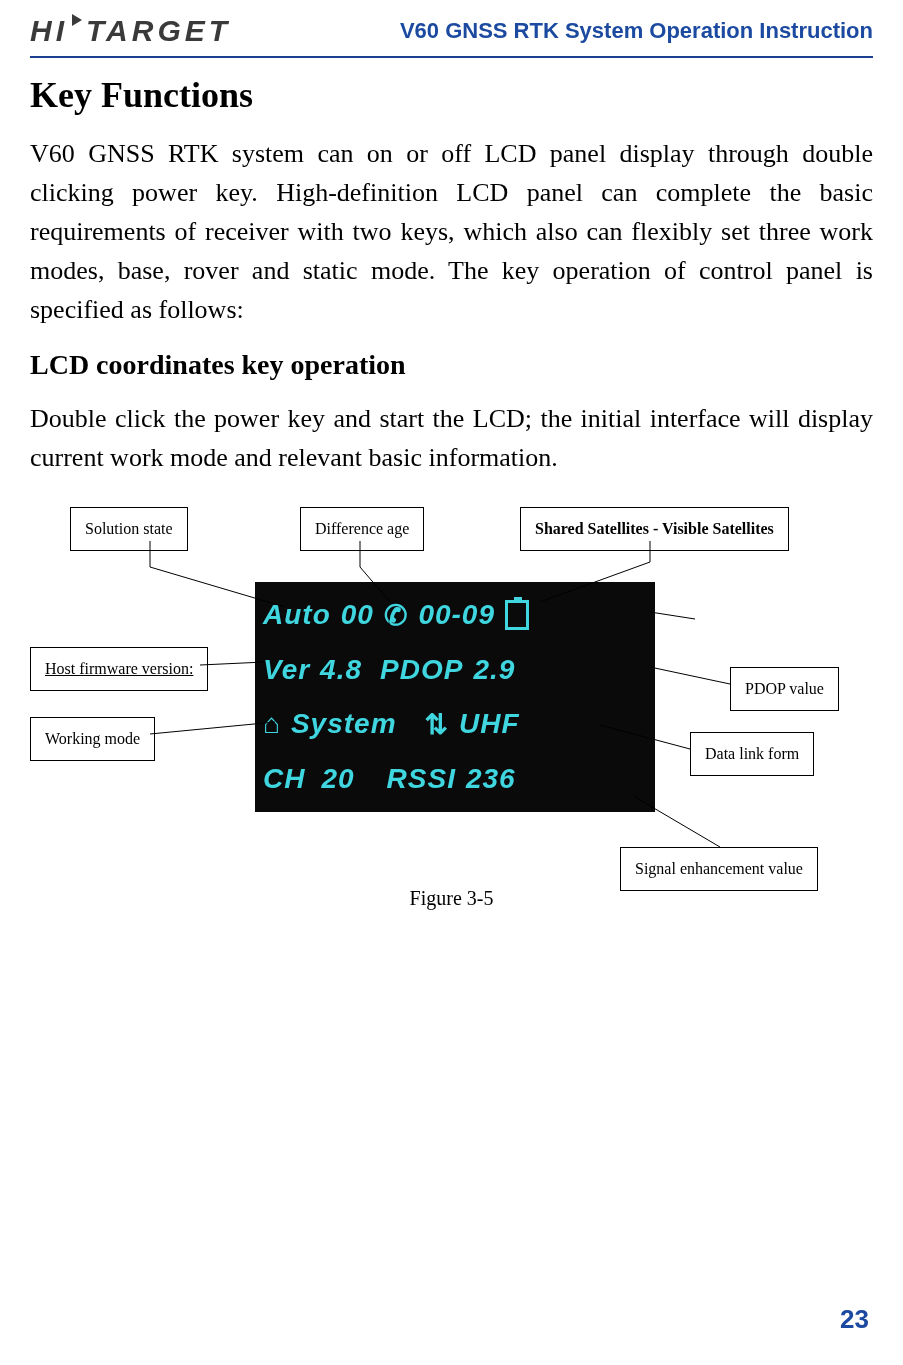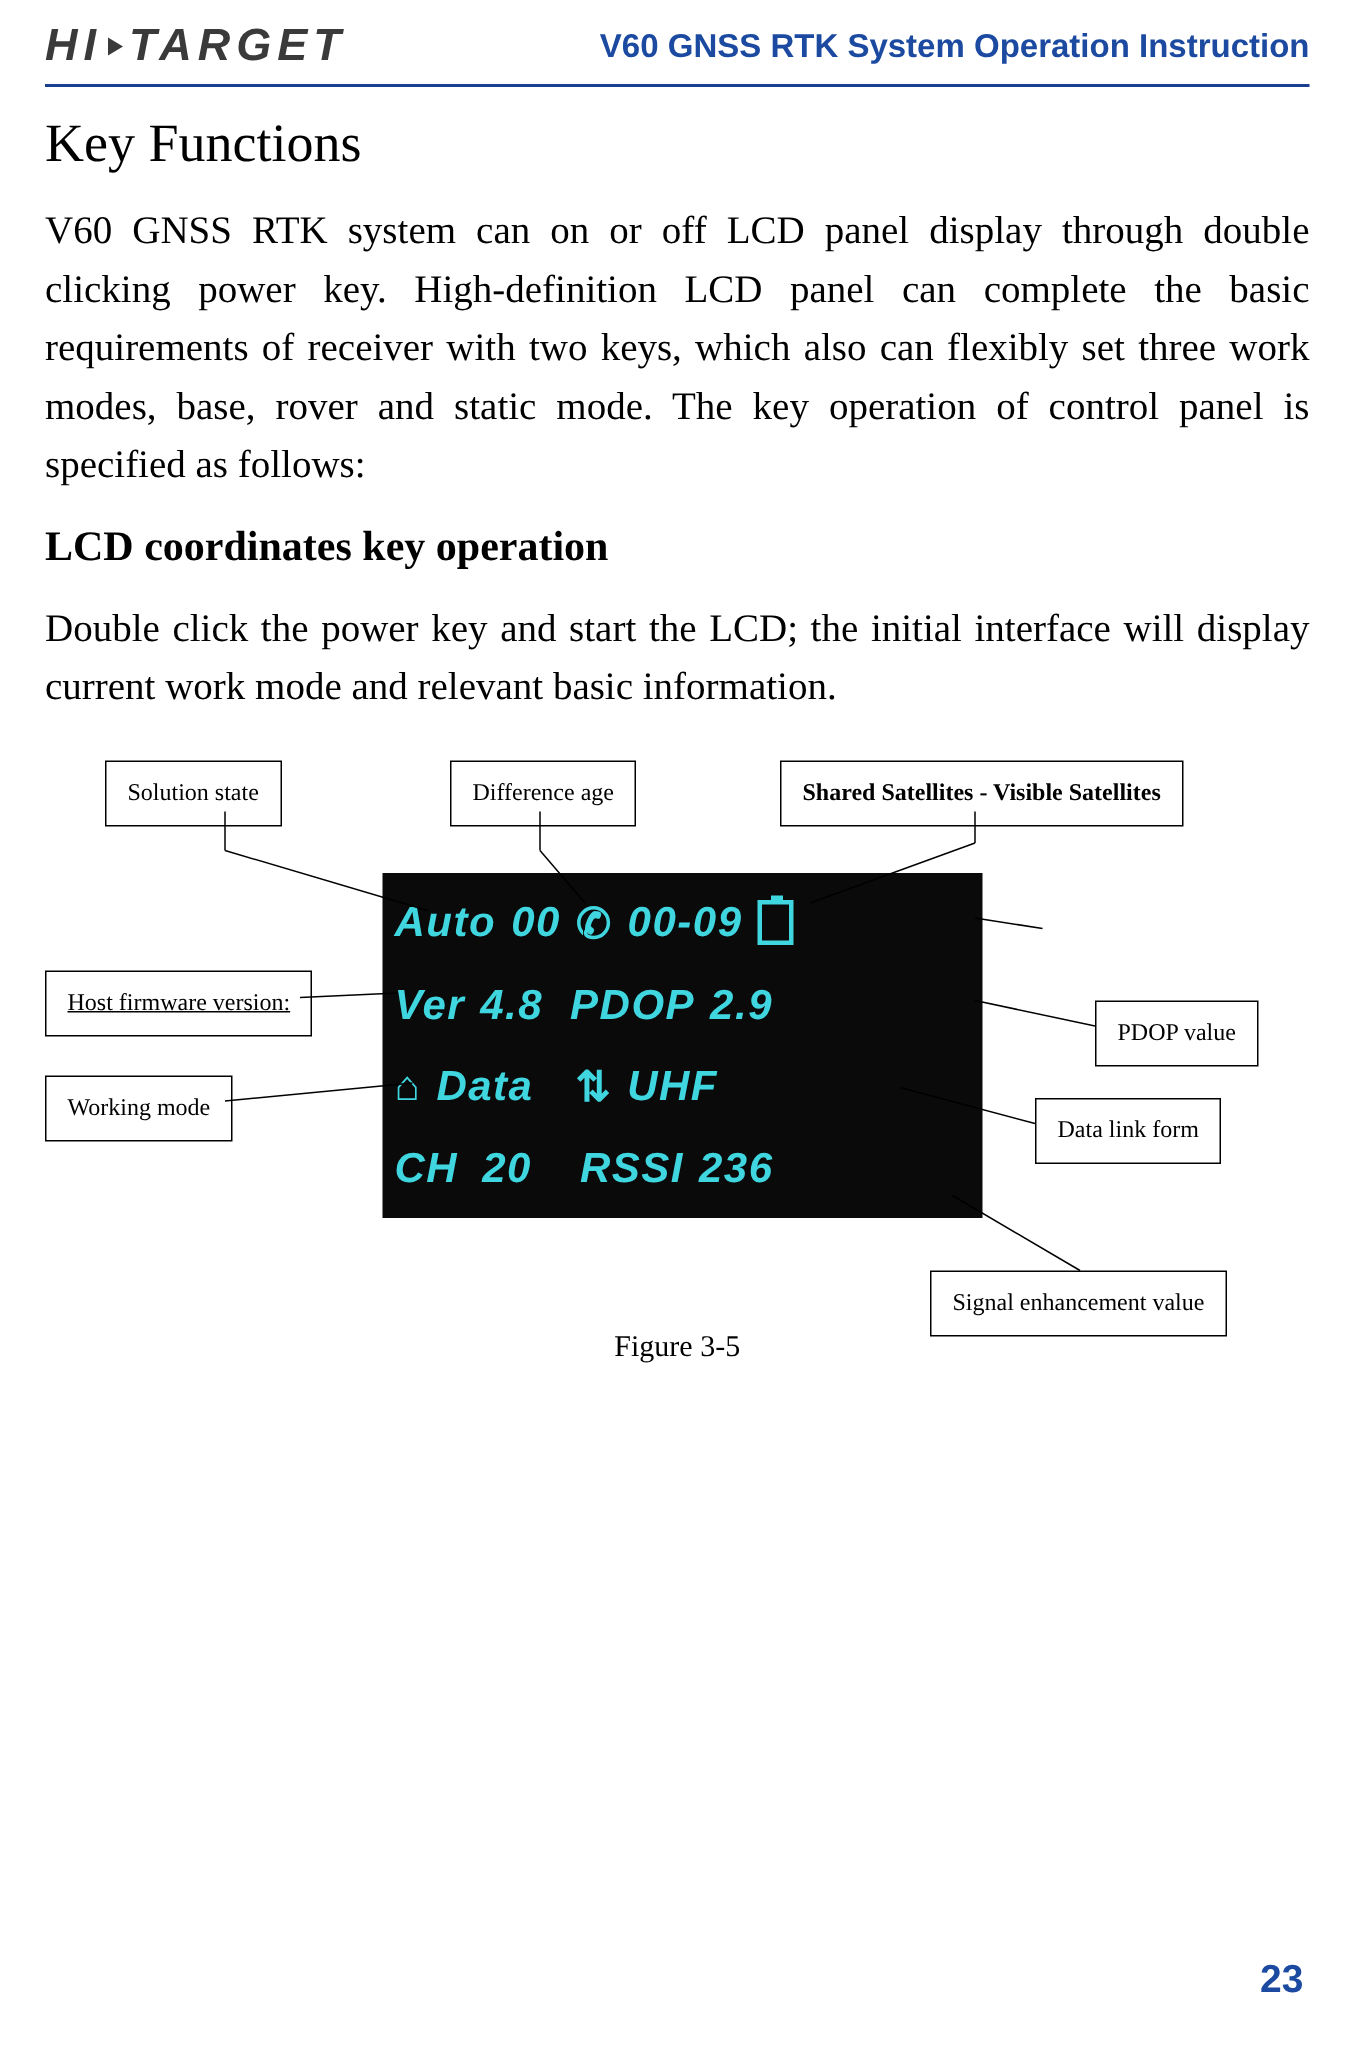--- a/index.html
+++ b/index.html
@@ -26,41 +26,40 @@
     margin: 0 0 16px 0;
   }
   .brand {
     font-family: Arial, Helvetica, sans-serif;
     font-size: 30px;
     font-weight: 700;
     letter-spacing: 4px;
     font-style: italic;
     color: #3a3a3a;
     display: flex;
-    align-items: center;
     gap: 2px;
   }
   .brand .tri {
     display: inline-block;
     width: 0; height: 0;
     border-top: 6px solid transparent;
     border-bottom: 6px solid transparent;
     border-left: 10px solid #3a3a3a;
     margin: 0 2px 0 2px;
   }
   .doc-title {
     font-family: Arial, Helvetica, sans-serif;
     font-size: 22px;
     font-weight: 700;
     color: #1b4aa0;
     white-space: nowrap;
   }
   h1.section-title {
     font-size: 36px;
-    font-weight: normal;
+    font-weight: bold;
     margin: 10px 0 18px 0;
   }
   p.body-text {
     font-size: 26px;
     line-height: 1.5;
     margin: 0 0 20px 0;
     text-align: justify;
   }
   h2.sub-title {
     font-size: 28px;
@@ -186,21 +185,21 @@
         <span class="batt"></span>
       </div>
       <div class="lcd-row">
         <span>Ver</span>
         <span>4.8</span>
         <span style="margin-left:8px;">PDOP</span>
         <span>2.9</span>
       </div>
       <div class="lcd-row">
         <span class="lcd-icon">⌂</span>
-        <span>Data</span>
+        <span>System</span>
         <span class="lcd-icon" style="margin-left:18px;">⇅</span>
         <span>UHF</span>
       </div>
       <div class="lcd-row">
         <span>CH</span>
         <span style="margin-left:6px;">20</span>
         <span style="margin-left:22px;">RSSI</span>
         <span>236</span>
       </div>
     </div>

